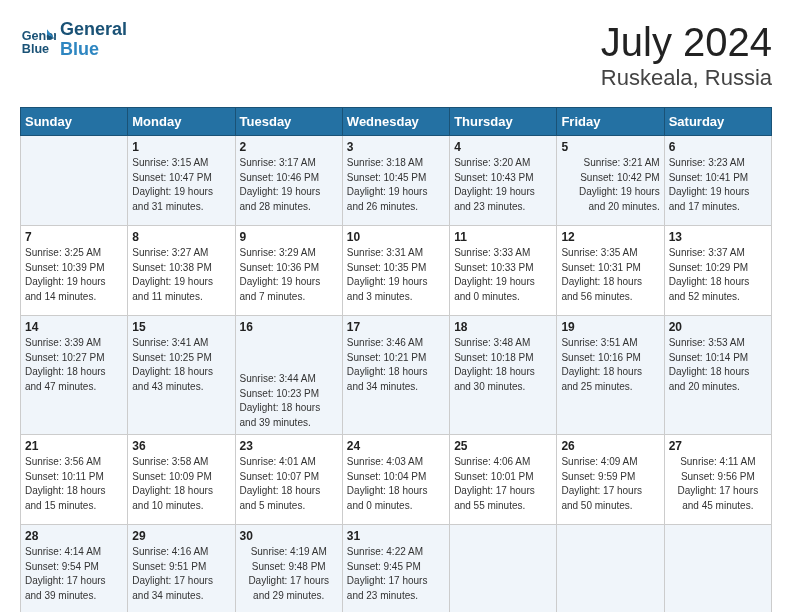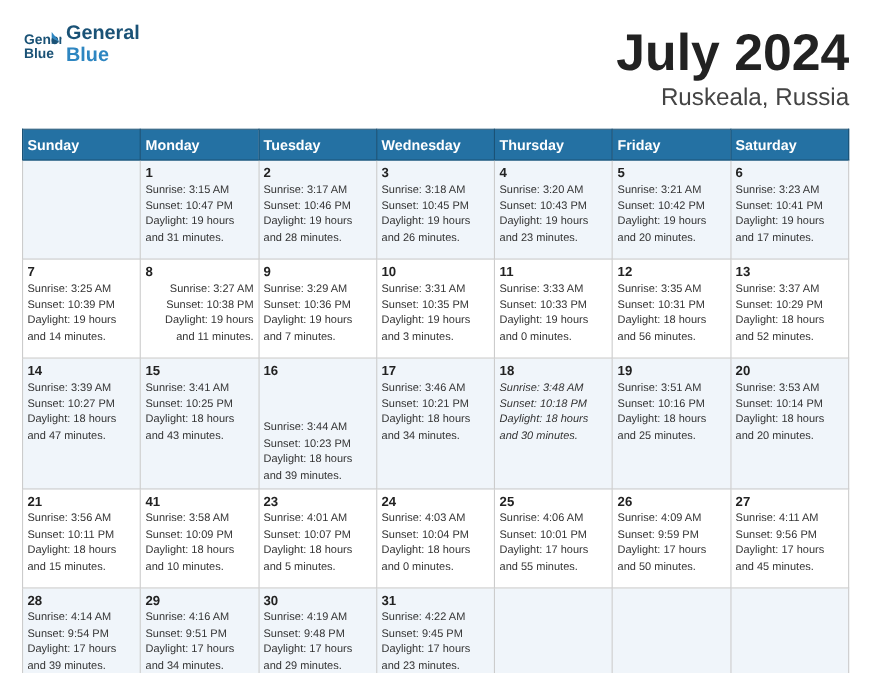--- a/index.html
+++ b/index.html
@@ -22,22 +22,22 @@
     }
     .logo-icon {
       width: 36px;
       height: 36px;
       margin-right: 4px;
     }
     .title-block {
       text-align: right;
     }
     .month-title {
-      font-size: 47px;
-      font-weight: bold;
+      font-size: 40px;
+      font-weight: normal;
       color: #222;
     }
     .location-title {
       font-size: 22px;
       color: #444;
     }
     table {
       width: 100%;
       border-collapse: collapse;
       font-size: 11px;
@@ -134,41 +134,41 @@
 Daylight: 19 hours and 26 minutes.</div>
         </td>
         <td>
           <div class="day-num">4</div>
           <div class="day-info" style="white-space: pre-line;">Sunrise: 3:20 AM
 Sunset: 10:43 PM
 Daylight: 19 hours and 23 minutes.</div>
         </td>
         <td>
           <div class="day-num">5</div>
-          <div class="day-info" style="white-space: pre-line;">Sunrise: 3:21 AM
+          <div class="day-info" style="white-space: pre-line; text-align: right;">Sunrise: 3:21 AM
 Sunset: 10:42 PM
 Daylight: 19 hours and 20 minutes.</div>
         </td>
         <td>
           <div class="day-num">6</div>
           <div class="day-info" style="white-space: pre-line;">Sunrise: 3:23 AM
 Sunset: 10:41 PM
 Daylight: 19 hours and 17 minutes.</div>
         </td>
       </tr>
       <tr>
         <td>
           <div class="day-num">7</div>
           <div class="day-info" style="white-space: pre-line;">Sunrise: 3:25 AM
 Sunset: 10:39 PM
 Daylight: 19 hours and 14 minutes.</div>
         </td>
         <td>
           <div class="day-num">8</div>
-          <div class="day-info" style="white-space: pre-line; text-align: right;">Sunrise: 3:27 AM
+          <div class="day-info" style="white-space: pre-line;">Sunrise: 3:27 AM
 Sunset: 10:38 PM
 Daylight: 19 hours and 11 minutes.</div>
         </td>
         <td>
           <div class="day-num">9</div>
           <div class="day-info" style="white-space: pre-line;">Sunrise: 3:29 AM
 Sunset: 10:36 PM
 Daylight: 19 hours and 7 minutes.</div>
         </td>
         <td>
@@ -216,21 +216,21 @@
 Daylight: 18 hours and 39 minutes.</div>
         </td>
         <td>
           <div class="day-num">17</div>
           <div class="day-info" style="white-space: pre-line;">Sunrise: 3:46 AM
 Sunset: 10:21 PM
 Daylight: 18 hours and 34 minutes.</div>
         </td>
         <td>
           <div class="day-num">18</div>
-          <div class="day-info" style="white-space: pre-line; font-style: italic;">Sunrise: 3:48 AM
+          <div class="day-info" style="white-space: pre-line;">Sunrise: 3:48 AM
 Sunset: 10:18 PM
 Daylight: 18 hours and 30 minutes.</div>
         </td>
         <td>
           <div class="day-num">19</div>
           <div class="day-info" style="white-space: pre-line;">Sunrise: 3:51 AM
 Sunset: 10:16 PM
 Daylight: 18 hours and 25 minutes.</div>
         </td>
         <td>
@@ -241,21 +241,21 @@
         </td>
       </tr>
       <tr>
         <td>
           <div class="day-num">21</div>
           <div class="day-info" style="white-space: pre-line;">Sunrise: 3:56 AM
 Sunset: 10:11 PM
 Daylight: 18 hours and 15 minutes.</div>
         </td>
         <td>
-          <div class="day-num">41</div>
+          <div class="day-num">36</div>
           <div class="day-info" style="white-space: pre-line;">Sunrise: 3:58 AM
 Sunset: 10:09 PM
 Daylight: 18 hours and 10 minutes.</div>
         </td>
         <td>
           <div class="day-num">23</div>
           <div class="day-info" style="white-space: pre-line;">Sunrise: 4:01 AM
 Sunset: 10:07 PM
 Daylight: 18 hours and 5 minutes.</div>
         </td>
@@ -272,41 +272,41 @@
 Daylight: 17 hours and 55 minutes.</div>
         </td>
         <td>
           <div class="day-num">26</div>
           <div class="day-info" style="white-space: pre-line;">Sunrise: 4:09 AM
 Sunset: 9:59 PM
 Daylight: 17 hours and 50 minutes.</div>
         </td>
         <td>
           <div class="day-num">27</div>
-          <div class="day-info" style="white-space: pre-line;">Sunrise: 4:11 AM
+          <div class="day-info" style="white-space: pre-line; text-align: center;">Sunrise: 4:11 AM
 Sunset: 9:56 PM
 Daylight: 17 hours and 45 minutes.</div>
         </td>
       </tr>
       <tr>
         <td>
           <div class="day-num">28</div>
           <div class="day-info" style="white-space: pre-line;">Sunrise: 4:14 AM
 Sunset: 9:54 PM
 Daylight: 17 hours and 39 minutes.</div>
         </td>
         <td>
           <div class="day-num">29</div>
           <div class="day-info" style="white-space: pre-line;">Sunrise: 4:16 AM
 Sunset: 9:51 PM
 Daylight: 17 hours and 34 minutes.</div>
         </td>
         <td>
           <div class="day-num">30</div>
-          <div class="day-info" style="white-space: pre-line;">Sunrise: 4:19 AM
+          <div class="day-info" style="white-space: pre-line; text-align: center;">Sunrise: 4:19 AM
 Sunset: 9:48 PM
 Daylight: 17 hours and 29 minutes.</div>
         </td>
         <td>
           <div class="day-num">31</div>
           <div class="day-info" style="white-space: pre-line;">Sunrise: 4:22 AM
 Sunset: 9:45 PM
 Daylight: 17 hours and 23 minutes.</div>
         </td>
         <td></td>

